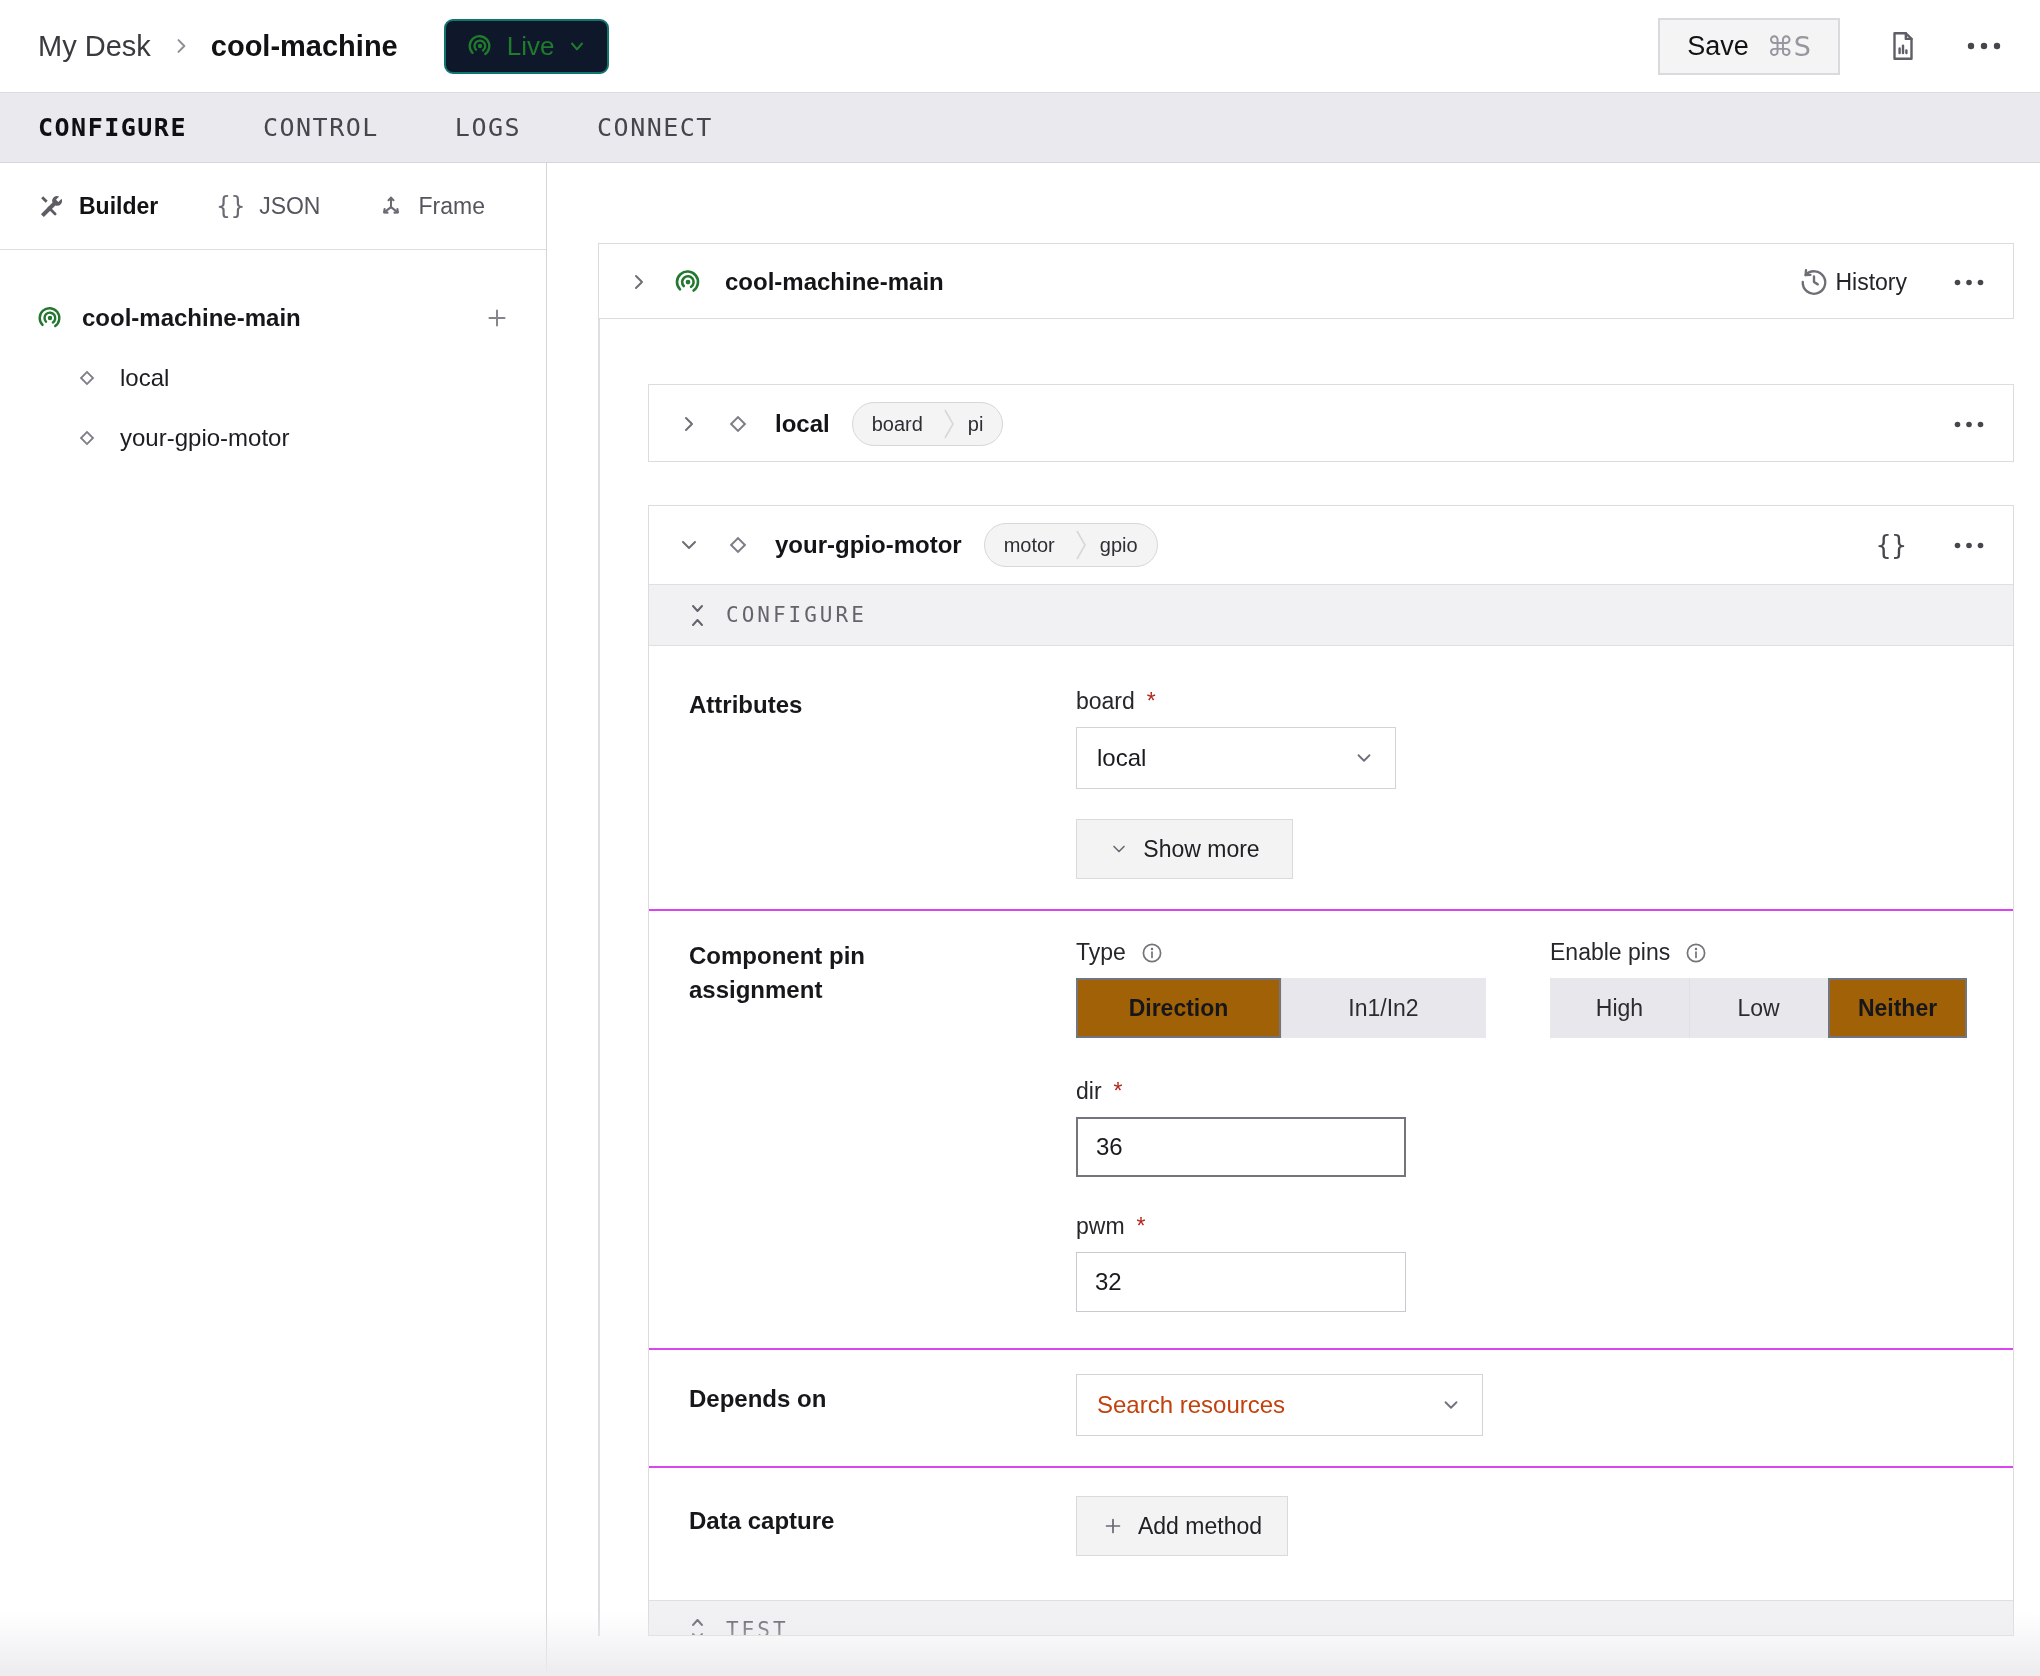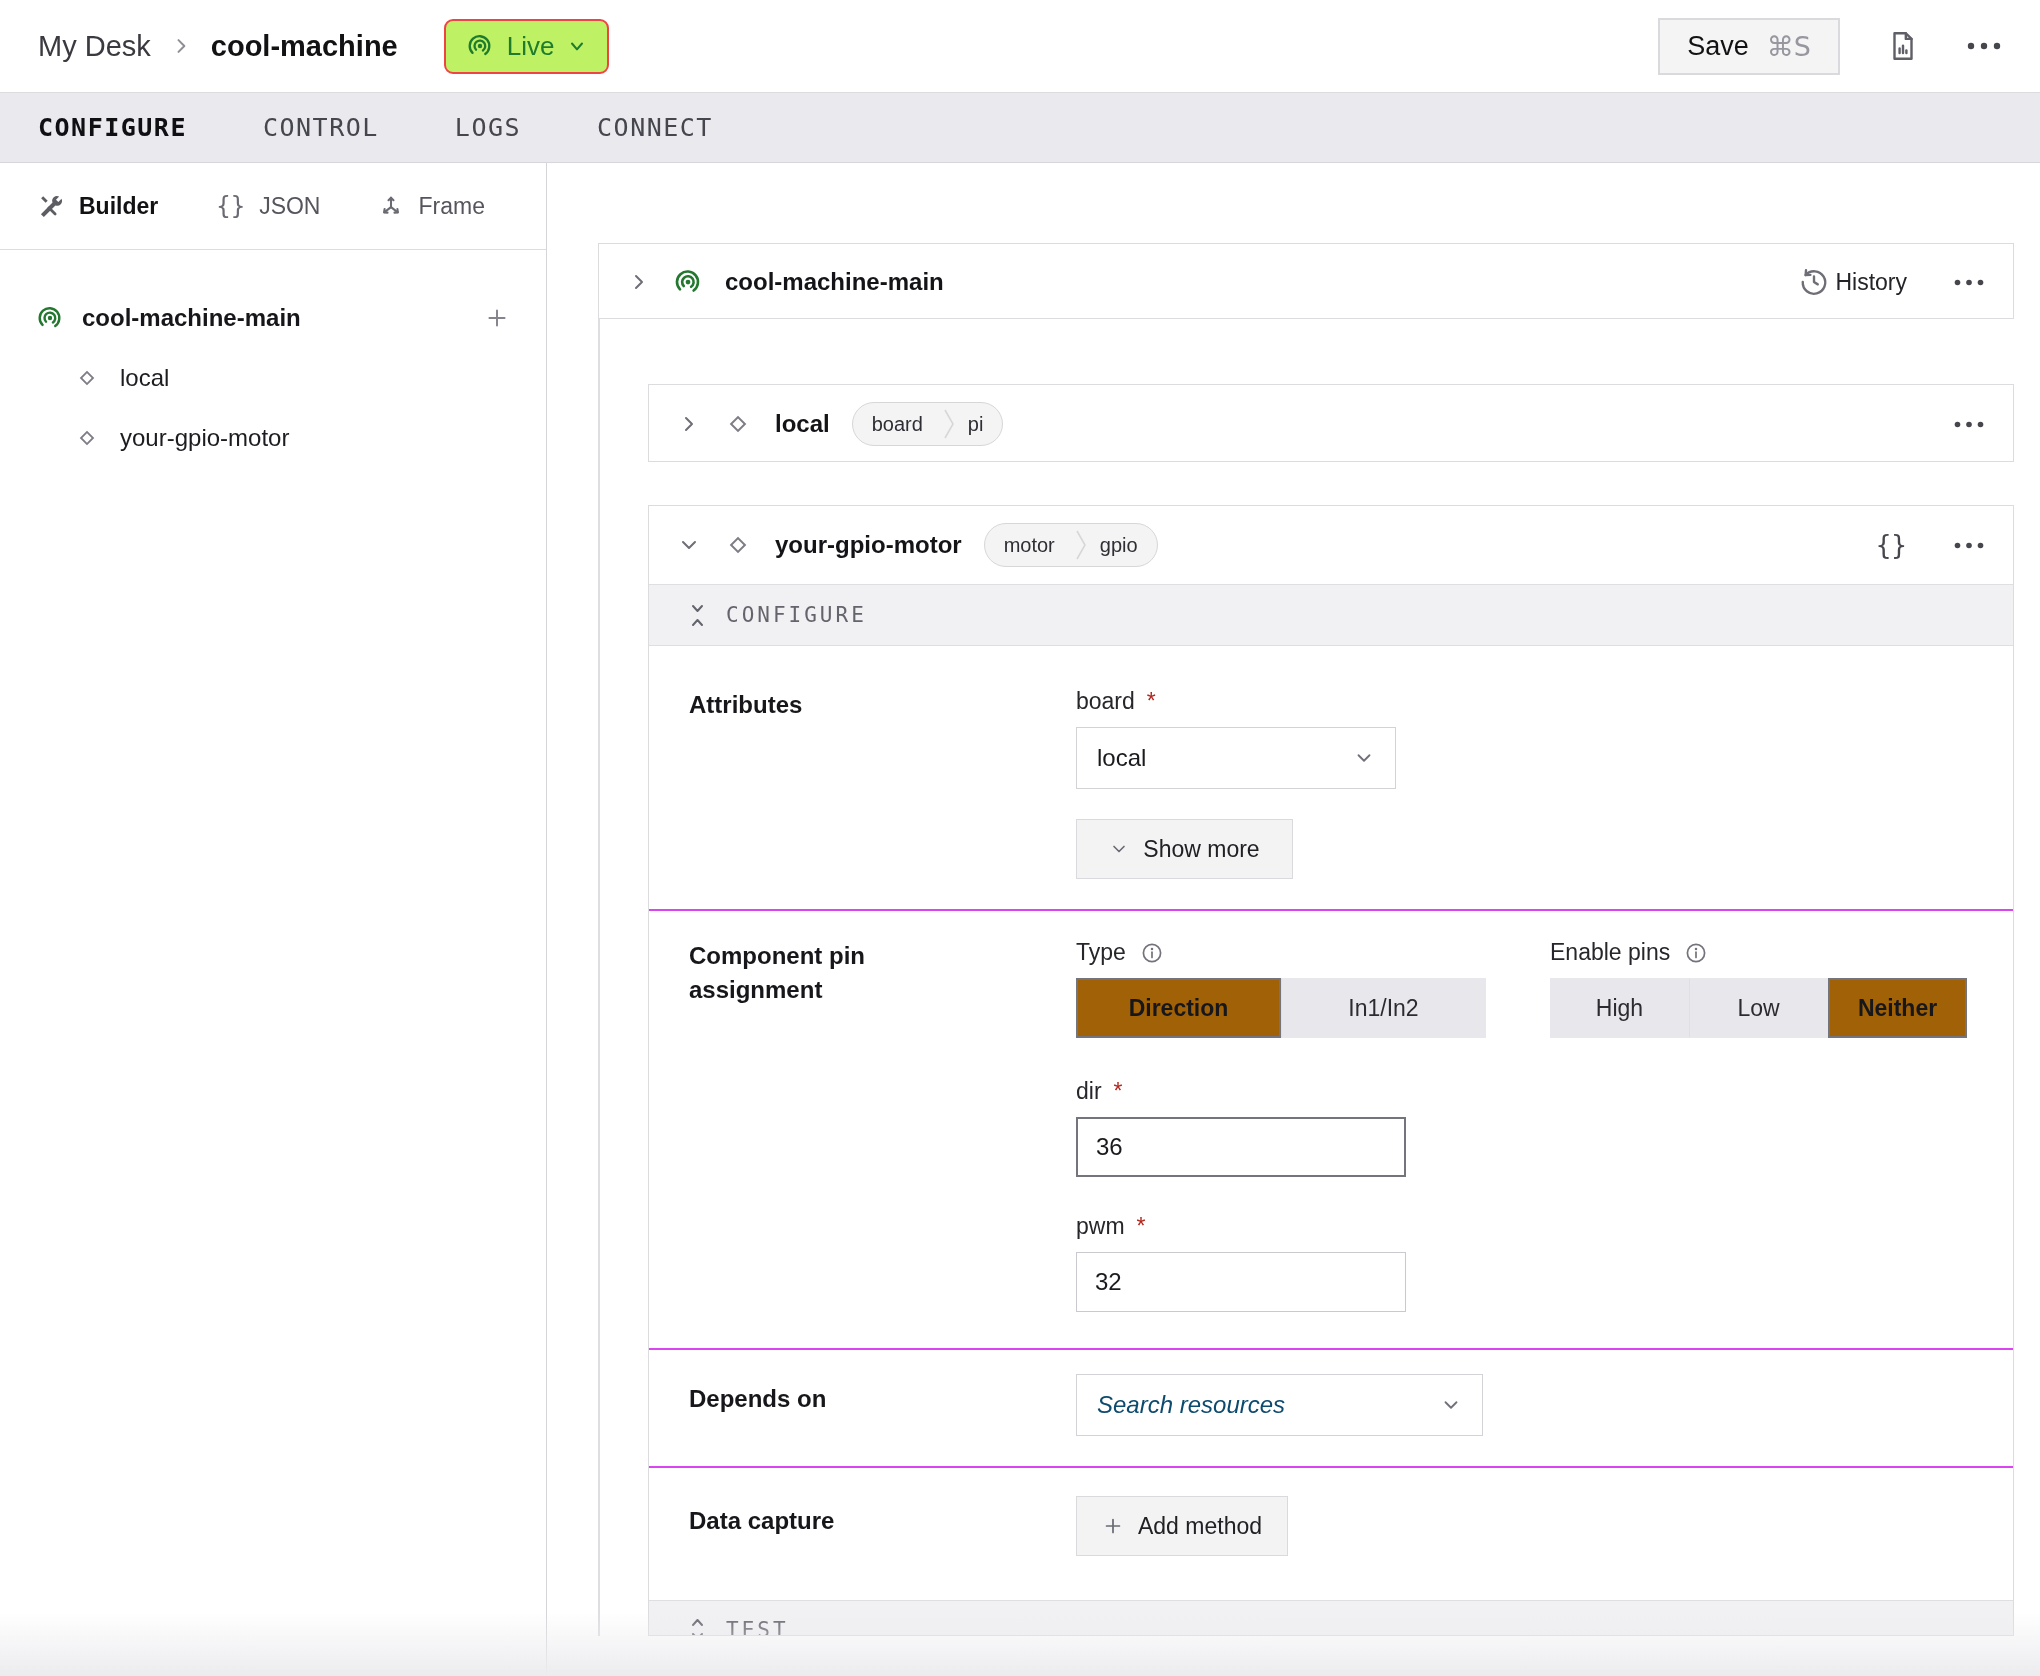--- a/index.html
+++ b/index.html
@@ -88,21 +88,21 @@
   .section + .section { border-top:2px solid #d946ef; }
   .sec-label { width:387px; flex-shrink:0; font-size:24px; font-weight:bold; color:#17171b;
     line-height:1.4; max-width:387px; }
   .sec-label .wrap { display:block; max-width:240px; }
   .field-label { display:flex; align-items:center; gap:8px; font-size:23px; color:#26262b; margin-bottom:12px; }
   .req { color:#b3261e; margin-left:4px; }
   .info-icon { color:#73737c; margin-left:6px; cursor:pointer; }
 
   .select { width:320px; height:62px; border:1px solid #d3d3d7; background:#fff; display:flex;
     align-items:center; justify-content:space-between; padding:0 20px; font-size:24px; color:#1b1b1f; cursor:pointer; }
-  .select .ph { color:#0c4a6e;font-style:italic; }
+  .select .ph { color:#c2410c; }
   .select svg { color:#70707a; }
   .dep-select { width:407px; }
 
   .ghost-btn { background:#f3f3f4; border:1px solid #dadade; display:inline-flex; align-items:center;
     justify-content:center; gap:14px; height:60px; font-size:23px; color:#202025; cursor:pointer; }
   .show-more { width:217px; margin-top:30px; }
   .add-method { width:212px; }
   .ghost-btn svg { color:#6a6a73; }
 
   .pin-grid { display:flex; }
@@ -136,21 +136,21 @@
   <div class="crumb">
     <span class="crumb-parent">My Desk</span>
     <span class="crumb-sep">
       <svg width="20" height="20" viewBox="0 0 24 24" fill="none" stroke="#8e8e96" stroke-width="2.4" stroke-linecap="round" stroke-linejoin="round">
           <polyline points="9,5 16,12 9,19"></polyline>
         </svg>
     </span>
     <span class="crumb-current">cool-machine</span>
   </div>
 
-  <div class="live-badge" style="background:#bef264; border:2px solid #ef4444; color:#1e7c2c;justify-content:flex-end;">
+  <div class="live-badge" style="background:#0f172a; border:2px solid #0f766e; color:#1e7c2c;justify-content:flex-end;">
     <span>
       <svg width="28" height="28" viewBox="0 0 24 24" fill="none" stroke="currentColor" stroke-width="2" stroke-linecap="round">
         <circle cx="12" cy="12" r="1.9" fill="currentColor" stroke="none"></circle>
         <path d="M8.6 15.2a4.6 4.6 0 1 1 5.9 0.6"></path>
         <path d="M5.6 17.9a8.4 8.4 0 1 1 10.9 0.9"></path>
       </svg>
     </span>
     <span>Live</span>
     <span>
       <svg width="20" height="20" viewBox="0 0 24 24" fill="none" stroke="currentColor" stroke-width="2.4" stroke-linecap="round" stroke-linejoin="round">

